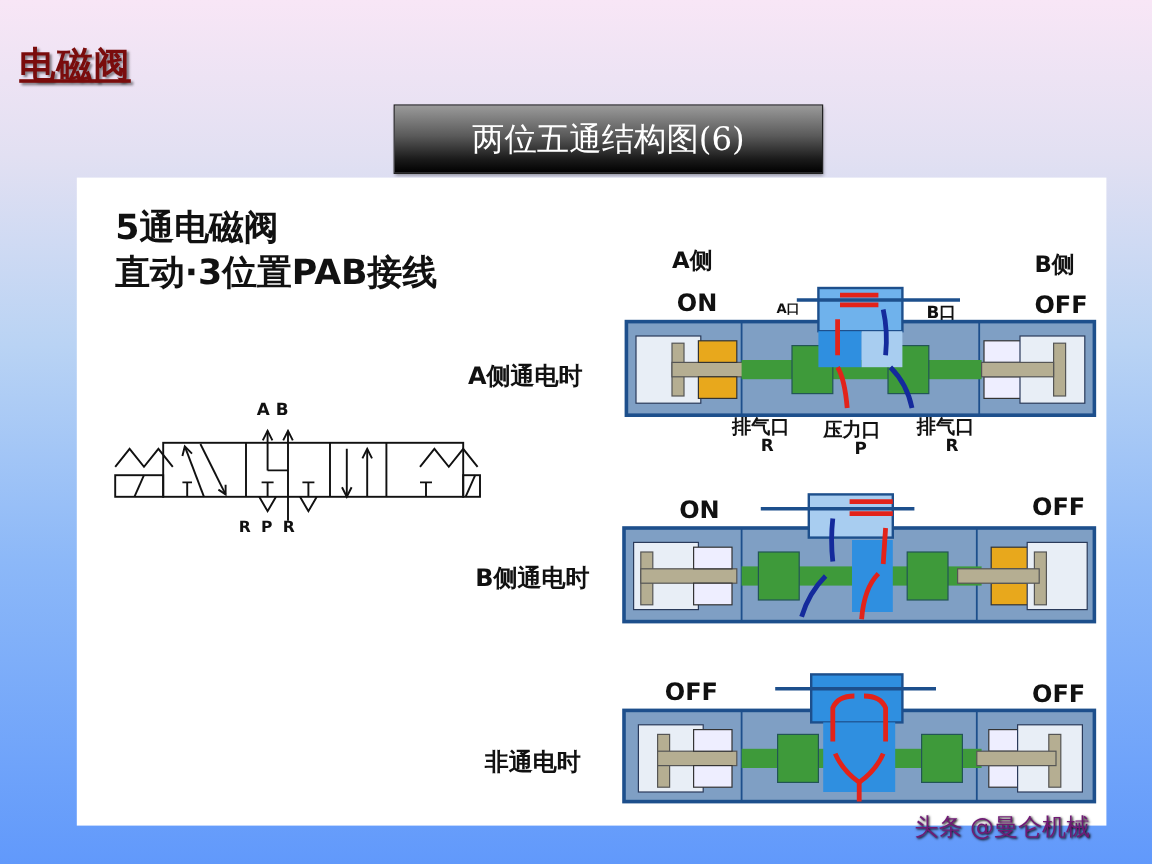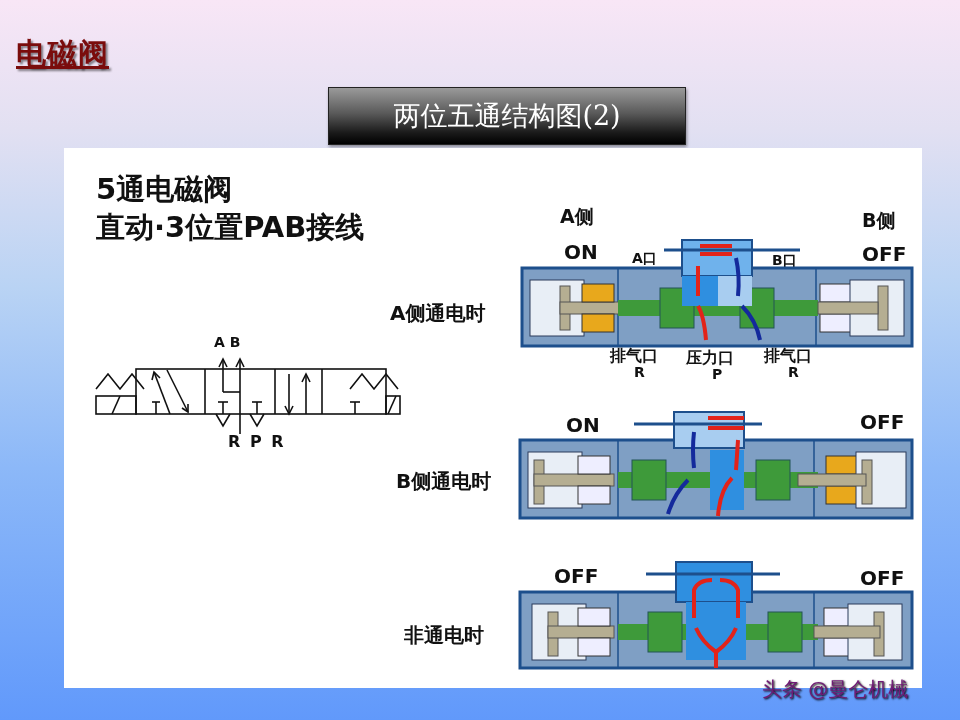--- a/index.html
+++ b/index.html
@@ -24,21 +24,21 @@
   .vlabel{position:absolute;font-weight:bold;color:#111;white-space:nowrap;}
   .watermark{position:absolute;left:762px;top:676px;color:#701a75;font-size:20px;
     text-shadow:1px 1px 2px #000;white-space:nowrap;}
 </style>
 </head>
 <body>
 
 <div class="slide-title">电磁阀</div>
 
 <div class="subtitle-box">
-  <span class="subtitle-text">两位五通结构图(2)</span>
+  <span class="subtitle-text">两位五通结构图(6)</span>
 </div>
 
 <div class="panel">
   <div class="heading l1">5通电磁阀</div>
   <div class="heading l2">直动·3位置PAB接线</div>
 
   <div class="symbol">
     <svg width="310" height="120" viewBox="0 0 310 120">
       <g stroke="#111" stroke-width="1.6" fill="none">
 
@@ -76,32 +76,32 @@
         <polyline points="210,48 214,40 218,48"></polyline>
         <line x1="258" y1="68" x2="268" y2="68"></line>
           <line x1="263" y1="68" x2="263" y2="80"></line>
 
         <polyline points="258,55 270,40 282,55 294,40 306,55"></polyline>
         <rect x="294" y="62" width="14" height="18"></rect>
         <line x1="296" y1="80" x2="304" y2="62"></line>
       </g>
     </svg>
     <div class="vlabel" style="left:122px;top:0px;font-size:14px;">A B</div>
-    <div class="vlabel" style="left:136px;top:98px;font-size:16px;letter-spacing:2px;">R P R</div>
+    <div class="vlabel" style="left:107px;top:98px;font-size:13px;letter-spacing:2px;">R P R</div>
   </div>
 
   <div class="row-label" style="left:326px;top:152px;">A侧通电时</div>
   <div class="row-label" style="left:332px;top:320px;">B侧通电时</div>
   <div class="row-label" style="left:340px;top:474px;">非通电时</div>
 
   <div class="vlabel" style="left:496px;top:56px;font-size:19px;">A侧</div>
   <div class="vlabel" style="left:798px;top:60px;font-size:19px;">B侧</div>
   <div class="vlabel" style="left:500px;top:92px;font-size:20px;">ON</div>
   <div class="vlabel" style="left:798px;top:94px;font-size:20px;">OFF</div>
-  <div class="vlabel" style="left:568px;top:102px;font-size:14px;">A口</div>
+  <div class="vlabel" style="left:583px;top:102px;font-size:11px;">A口</div>
   <div class="vlabel" style="left:708px;top:104px;font-size:14px;">B口</div>
 
   <div class="valve" style="left:456px;top:88px;width:394px;height:114px;">
     <svg width="394" height="114" viewBox="0 0 394 114">
       <rect x="2" y="32" width="390" height="78" fill="#7f9fc4" stroke="#1d4f8c" stroke-width="3"></rect>
       <rect x="162" y="4" width="70" height="36" fill="#6fb2ec" stroke="#1d4f8c" stroke-width="2"></rect>
       <line x1="144" y1="14" x2="280" y2="14" stroke="#1d4f8c" stroke-width="3"></line>
       <line x1="98" y1="32" x2="98" y2="110" stroke="#1d4f8c" stroke-width="1.5"></line>
       <line x1="296" y1="32" x2="296" y2="110" stroke="#1d4f8c" stroke-width="1.5"></line>
       <rect x="10" y="44" width="54" height="56" fill="#e8eef6" stroke="#2a3a5a"></rect>

